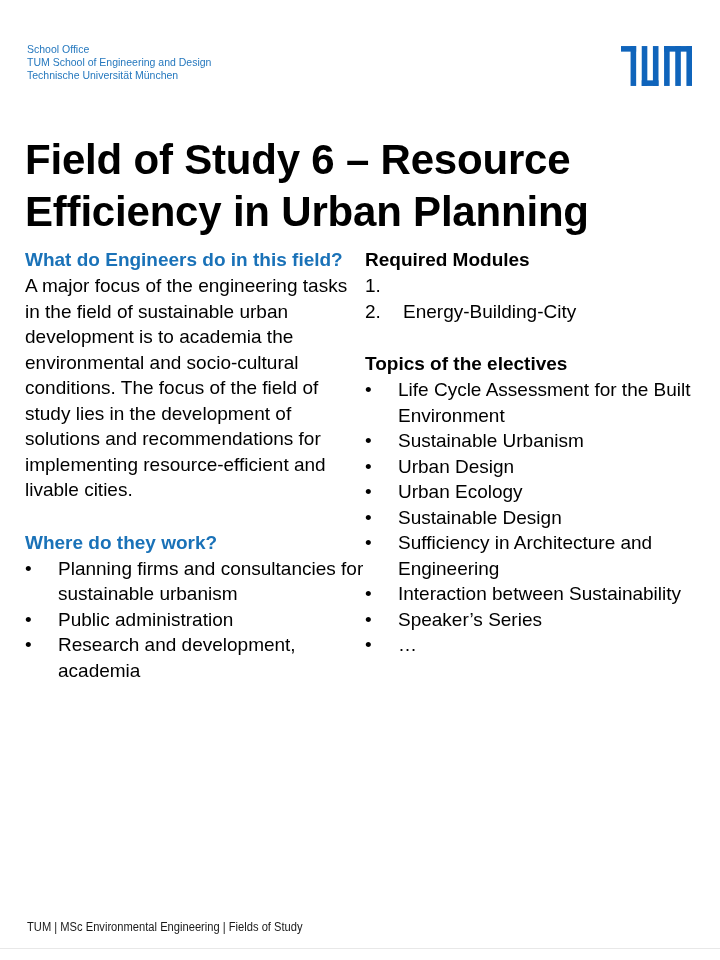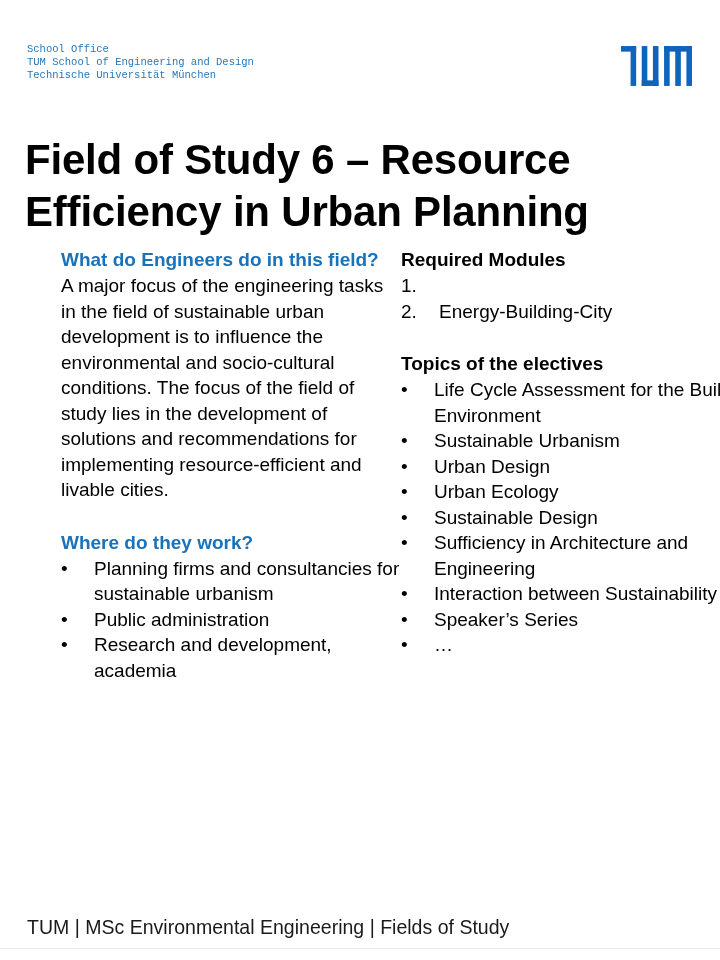--- a/index.html
+++ b/index.html
@@ -1,48 +1,48 @@
 <!DOCTYPE html>
 <html><head>
 <meta charset="utf-8">
 <style>
   * { margin: 0; padding: 0; box-sizing: border-box; }
   html, body { background: #ffffff; }
   body { width: 720px; height: 960px; font-family: "Liberation Sans", "DejaVu Sans", sans-serif; }
   .slide { position: relative; width: 720px; height: 960px; background: #ffffff; overflow: hidden; }
 
   
-  .office { position: absolute; left: 27px; top: 43px; font-size: 10.5px; line-height: 13px; color: #2578be; font-family: Liberation Mono, monospace; }
+  .office { position: absolute; left: 27px; top: 43px; font-size: 10.5px; line-height: 13px; color: #2578be; }
   .office div { white-space: nowrap; }
   .logo { position: absolute; top: 46px; right: 28px; width: 71px; height: 40px; }
 
   
   .title { position: absolute; left: 25px; top: 134px; width: 640px; font-size: 42px; line-height: 52px; font-weight: 700; color: #000000; letter-spacing: -0.2px; }
 
   
-  .col { position: absolute; top: 247px; font-size: 19px; line-height: 25.5px; color: #000000; margin-left: 36px; }
+  .col { position: absolute; top: 247px; font-size: 19px; line-height: 25.5px; color: #000000; }
   .col-left  { left: 25px;  width: 338px; }
   .col-right { left: 365px; width: 345px; }
 
   .heading { font-size: 19px; line-height: 26px; font-weight: 700; white-space: nowrap; }
   .heading.blue { color: #1a72b8; }
   .heading.black { color: #000000; }
   .gap-top { margin-top: 27px; }
 
   .para div { white-space: nowrap; }
 
   .li { display: flex; }
   .li .marker { flex: 0 0 auto; white-space: nowrap; }
   .li .marker.bullet { width: 33px; }
   .li .marker.num { width: 38px; }
   .li .li-lines { flex: 1 1 auto; }
   .li .li-lines div { white-space: nowrap; }
 
   
-  .footer { position: absolute; left: 27px; top: 917px; font-size: 21px; line-height: 20px; color: #1a1a1a; }
+  .footer { position: absolute; left: 27px; top: 917px; font-size: 12px; line-height: 20px; color: #1a1a1a; }
   .footer span { display: inline-block; transform: scaleX(0.93); transform-origin: 0 50%; white-space: nowrap; }
   .bottom-rule { position: absolute; left: 0; top: 948px; width: 720px; height: 1px; background: #e8e8e8; }
 </style>
 </head>
 <body>
 
 <div class="slide">
 
   <div class="office">
     <div>School Office</div>
@@ -64,21 +64,21 @@
     </g>
   </svg>
 
   <h1 class="title">Field of Study 6 – Resource Efficiency in Urban Planning</h1>
 
   <div class="col col-left">
     <div class="heading blue">What do Engineers do in this field?</div>
     <div class="para">
       <div>A major focus of the engineering tasks</div>
       <div>in the field of sustainable urban</div>
-      <div>development is to influence the</div>
+      <div>development is to academia the</div>
       <div>environmental and socio-cultural</div>
       <div>conditions. The focus of the field of</div>
       <div>study lies in the development of</div>
       <div>solutions and recommendations for</div>
       <div>implementing resource-efficient and</div>
       <div>livable cities.</div>
     </div>
 
     <div class="heading blue gap-top">Where do they work?</div>
     <div>

